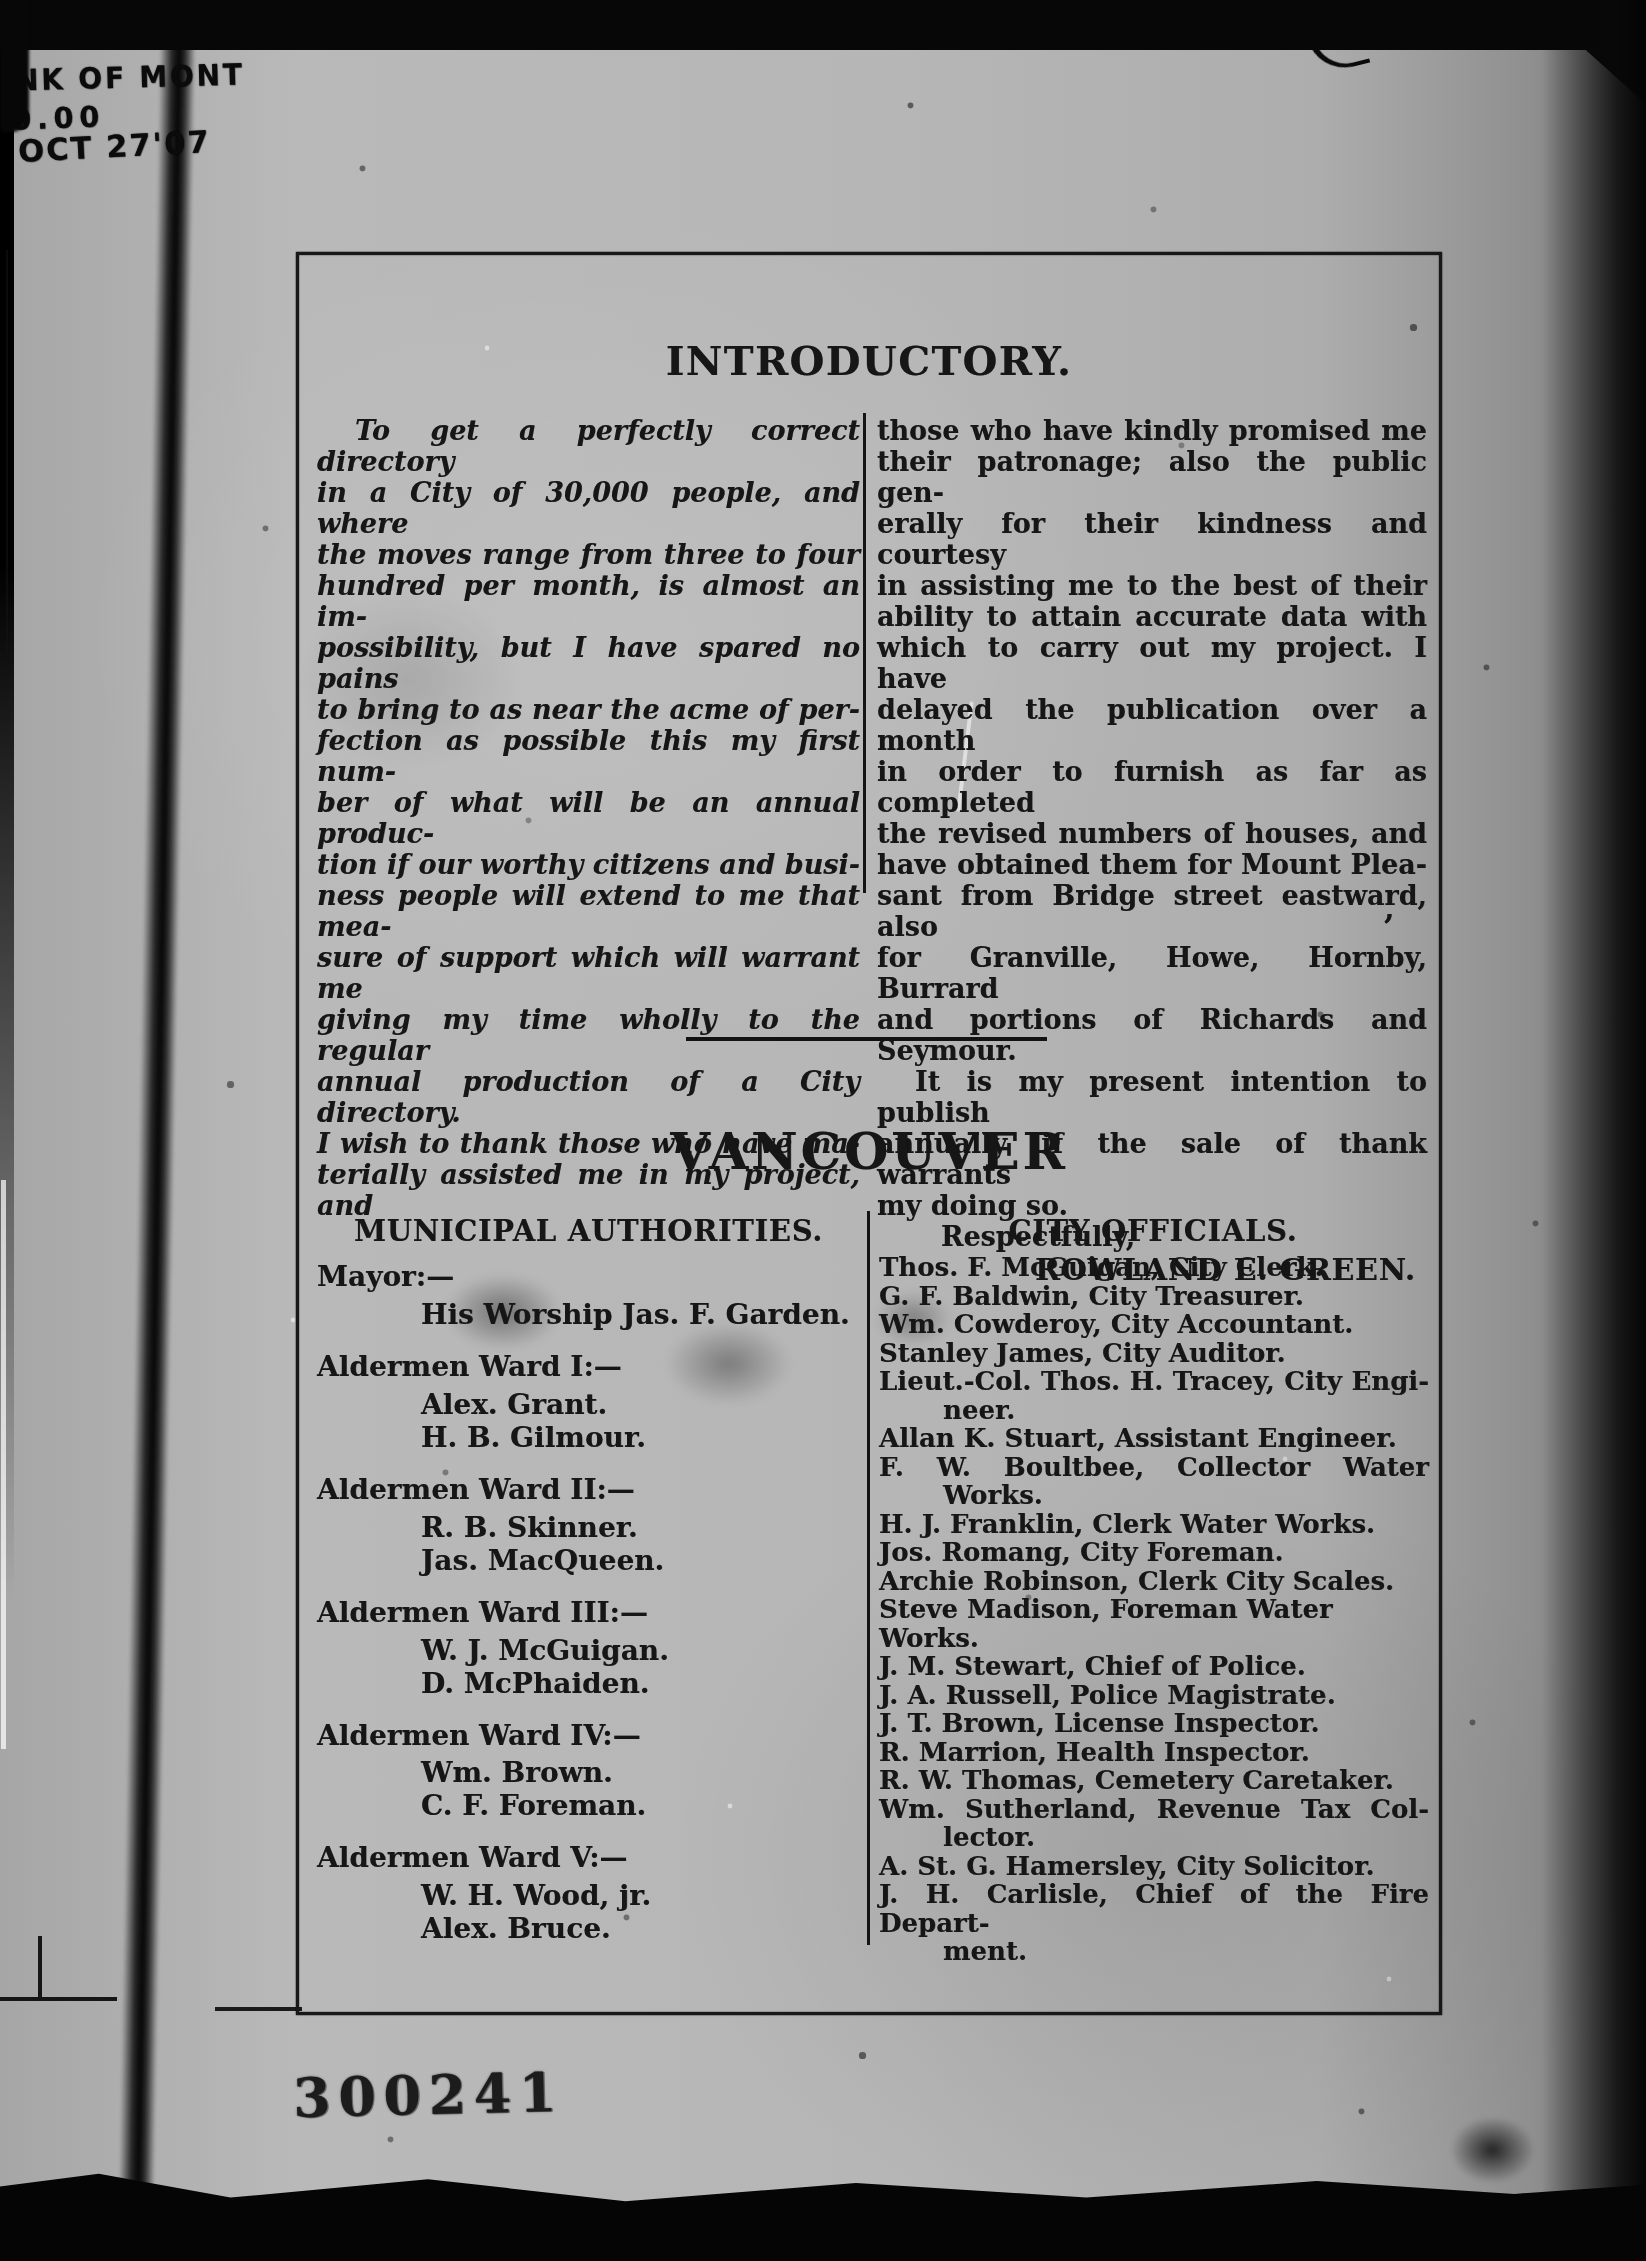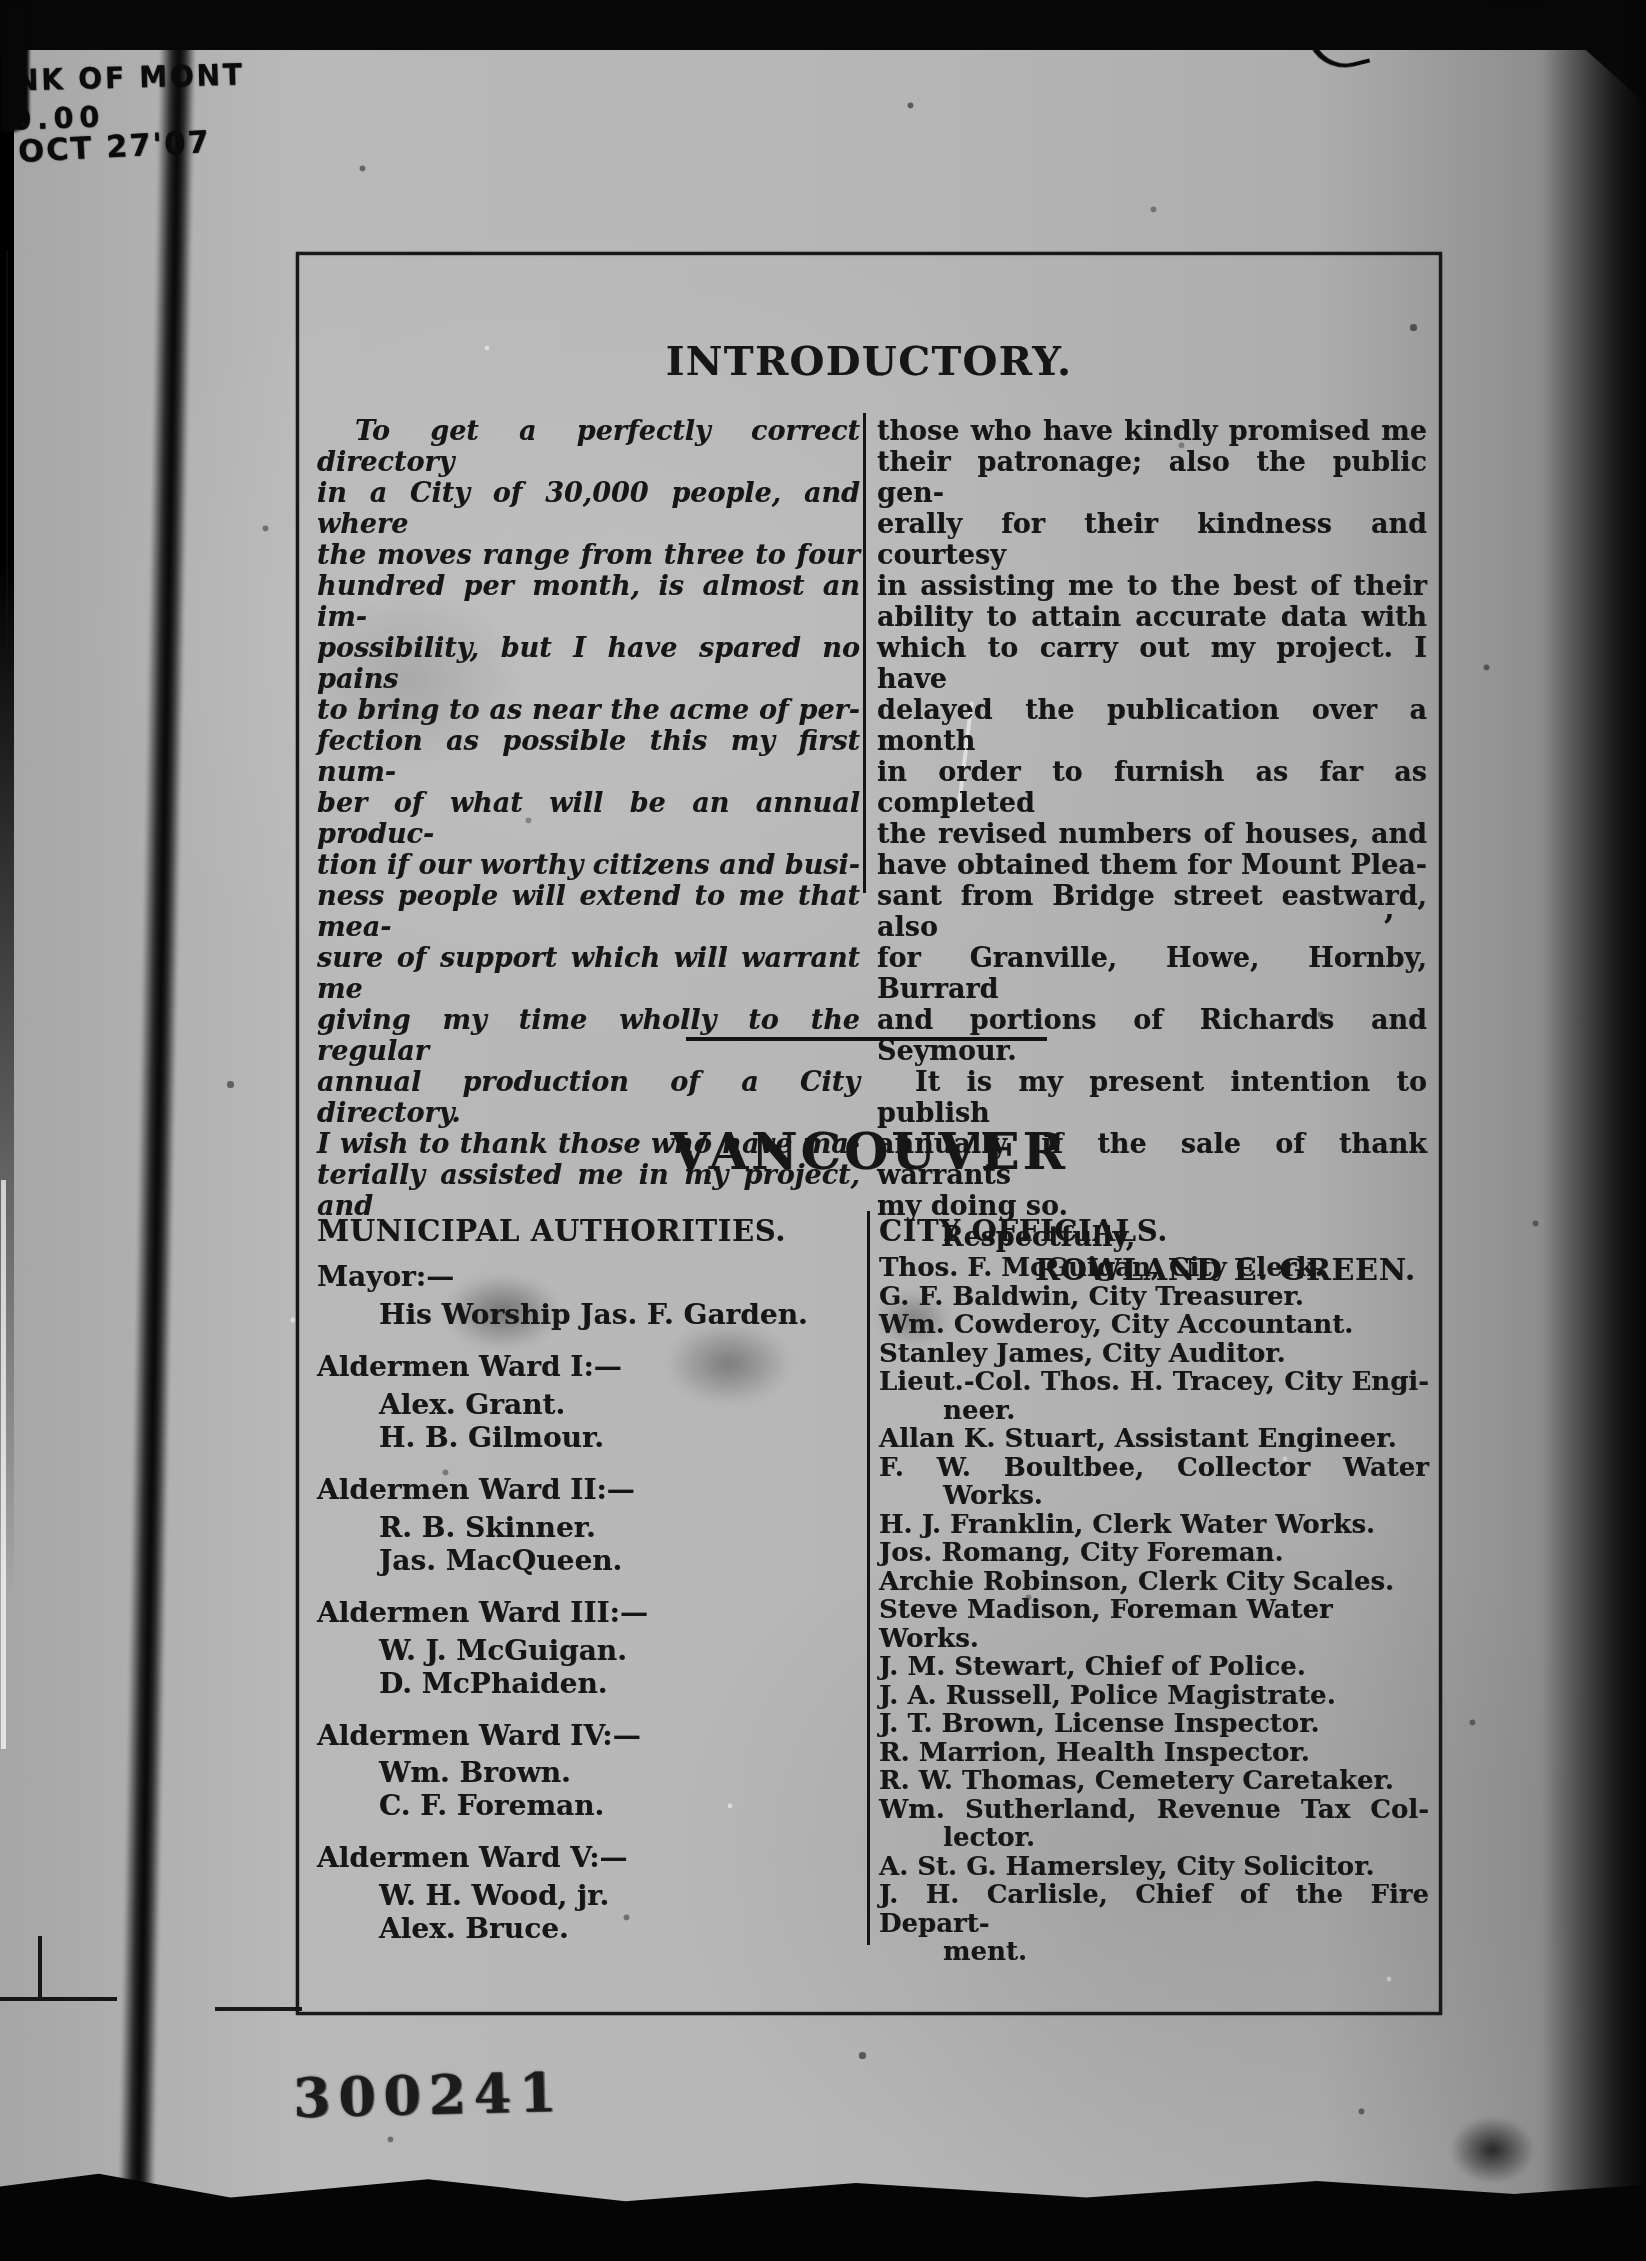--- a/index.html
+++ b/index.html
@@ -64,28 +64,28 @@
   #intro-right{left:578px;top:160px;width:550px;}
   .tline{line-height:31px;text-align:justify;text-align-last:justify;}
   .tline.plain{text-align-last:left;}
   .tline.indent{text-indent:38px;}
   #divider1{left:564px;top:158px;width:2.8px;height:480px;background:#141414;}
   #closing-line{margin-left:64px;margin-top:0px;line-height:31px;}
   #signature-line{text-align:right;padding-right:11px;font-size:30px;line-height:35px;font-weight:bold;letter-spacing:0.7px;}
   #stray-comma{left:1085px;top:635px;font-size:30.5px;font-weight:bold;}
   #mid-rule{left:387px;top:782px;width:361px;height:3.5px;background:#121212;}
   #vancouver-heading{left:0;top:866px;width:100%;text-align:center;font-size:51px;font-weight:bold;letter-spacing:2.8px;}
-  .section-header{top:959px;font-size:29px;font-weight:bold;letter-spacing:0.7px;}
+  .section-header{top:959px;text-align:center;font-size:29px;font-weight:bold;letter-spacing:0.7px;}
   #mun-header{left:18px;width:543px;}
   #off-header{left:580px;width:548px;}
   #divider2{left:568px;top:956px;width:2.8px;height:734px;background:#141414;}
   #municipal-list{left:18px;top:1005px;width:543px;font-size:28px;font-weight:700;}
   .mline{line-height:33px;text-align:left;}
   .mlabel{margin-bottom:4.9px;}
-  .mmember{margin-left:62px;}
+  .mmember{margin-left:104px;}
   .mgroup{margin-bottom:19px;}
   #officials-list{left:580px;top:998px;width:550px;font-size:26px;font-weight:700;}
   .oline{line-height:28.5px;text-align:left;}
   .oline.jfull{text-align:justify;text-align-last:justify;}
   .oline.cont{margin-left:64px;}
 </style>
 </head>
 <body>
 
 <div id="page">

